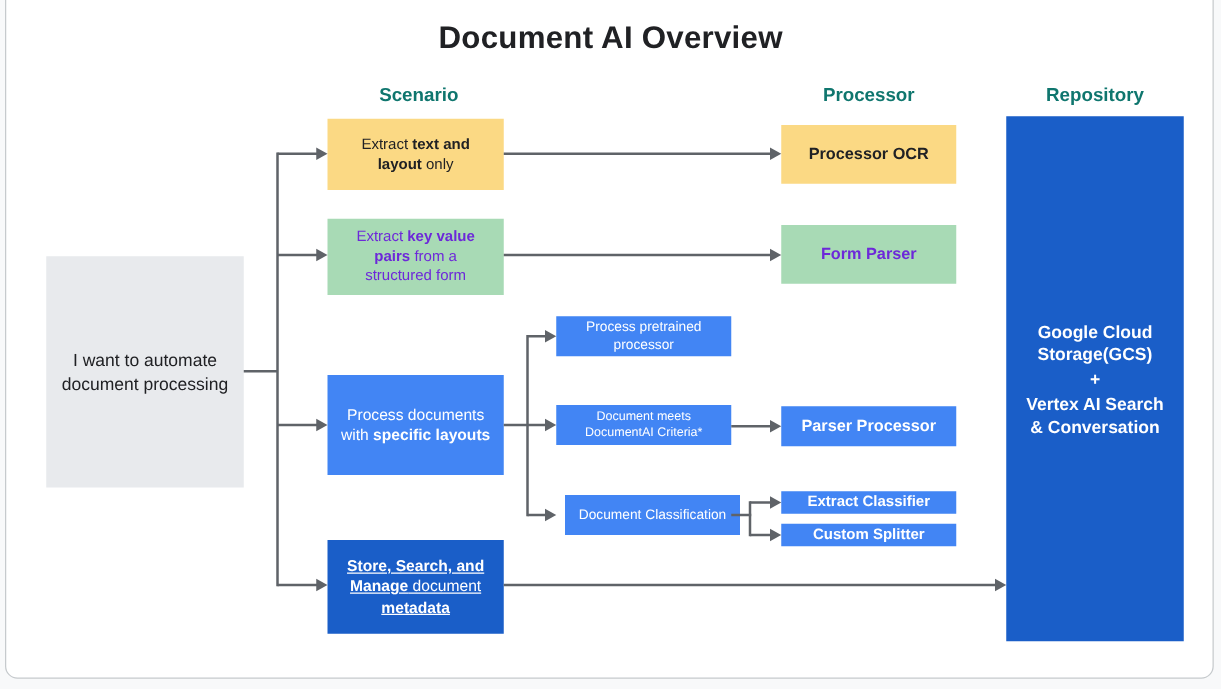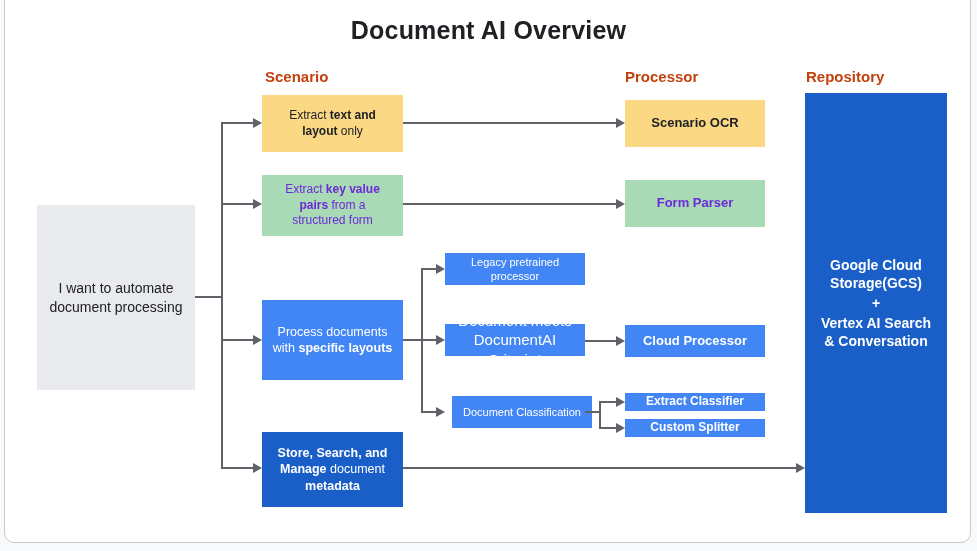--- a/index.html
+++ b/index.html
@@ -3,22 +3,22 @@
 <meta charset="utf-8">
 <style>
   * { margin:0; padding:0; box-sizing:border-box; }
   html,body { width:977px; height:551px; overflow:hidden; background:#f8f9fa;
     font-family:"Liberation Sans", sans-serif; }
   #stage { position:relative; width:977px; height:551px;border-radius:12px; }
   .card { position:absolute; left:4px; top:-14px; width:967px; height:557px;
     background:#ffffff; border:1px solid #c6cacd; border-radius:10px; }
   .title { position:absolute; left:0; top:16px; width:977px; text-align:center;
     font-size:25px; font-weight:600; color:#202124; letter-spacing:0.2px; }
-  .col-header { position:absolute; font-size:15px; font-weight:700; color:#c2410c;
-    width:140px; }
+  .col-header { position:absolute; font-size:15px; font-weight:700; color:#0f766e;
+    text-align:center; width:140px; }
   .box { position:absolute; display:flex; align-items:center; justify-content:center;
     text-align:center; line-height:1.3; }
   .yellow { background:#fbd984; color:#202124; }
   .green  { background:#a8dab5; color:#6d28d9; }
   .blue   { background:#4285f4; color:#ffffff; }
   .dblue  { background:#1a5ec8; color:#ffffff; }
   .gray   { background:#e8eaed; color:#202124; }
   .line { position:absolute; background:#5f6368; }
   .ah { position:absolute; width:0; height:0; border-top:5px solid transparent;
     border-bottom:5px solid transparent; border-left:9px solid #5f6368; }
@@ -46,42 +46,42 @@
   </div>
 
   <div class="box green" style="left:262px; top:175px; width:141px; height:61px; font-size:12px; padding:4px 10px;">
     <span><span>Extract </span><span class="b">key value pairs</span><span> from a structured form</span></span>
   </div>
 
   <div class="box blue" style="left:262px; top:300px; width:141px; height:80px; font-size:12.5px; padding:4px 8px;">
     <span><span>Process documents with </span><span class="b">specific layouts</span><span></span></span>
   </div>
 
-  <div class="box dblue" style="left:262px; top:432px; width:141px; height:75px; font-size:12.5px; padding:4px 8px;">
+  <div class="box dblue" style="left:262px; top:432px; width:141px; height:75px; font-size:12.5px; padding:4px 8px;text-decoration:underline;">
     <span><span class="b">Store, Search, and Manage</span><span> document </span><span class="b">metadata</span></span>
   </div>
 
   <div class="box blue" style="left:445px; top:253px; width:140px; height:32px; font-size:11px; padding:2px 8px;">
-    <span>Legacy pretrained processor</span>
+    <span>Process pretrained processor</span>
   </div>
-  <div class="box blue" style="left:445px; top:324px; width:140px; height:32px; font-size:15px; padding:2px 8px;justify-content:flex-end;">
+  <div class="box blue" style="left:445px; top:324px; width:140px; height:32px; font-size:10px; padding:2px 8px;justify-content:flex-end;">
     <span>Document meets DocumentAI Criteria*</span>
   </div>
   <div class="box blue" style="left:452px; top:396px; width:140px; height:32px; font-size:11px; padding:2px 8px;">
     <span>Document Classification</span>
   </div>
 
   <div class="box yellow" style="left:625px; top:100px; width:140px; height:47px; font-size:13px; font-weight:700;">
-    <span>Scenario OCR</span>
+    <span>Processor OCR</span>
   </div>
   <div class="box green" style="left:625px; top:180px; width:140px; height:47px; font-size:13px; font-weight:700;">
     <span>Form Parser</span>
   </div>
   <div class="box blue" style="left:625px; top:325px; width:140px; height:32px; font-size:13px; font-weight:700;">
-    <span>Cloud Processor</span>
+    <span>Parser Processor</span>
   </div>
   <div class="box blue" style="left:625px; top:393px; width:140px; height:18px; font-size:12px; font-weight:700;">
     <span>Extract Classifier</span>
   </div>
   <div class="box dblue" style="left:805px; top:93px; width:142px; height:420px; font-size:14px; font-weight:700; padding:6px 10px;">
     <div class="repo-inner">
       <div>Google Cloud Storage(GCS)</div>
       <div>+</div>
       <div>Vertex AI Search &amp; Conversation</div>
     </div>

